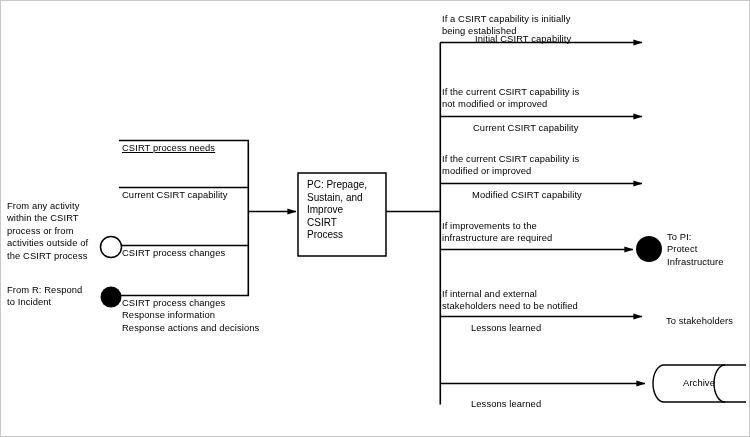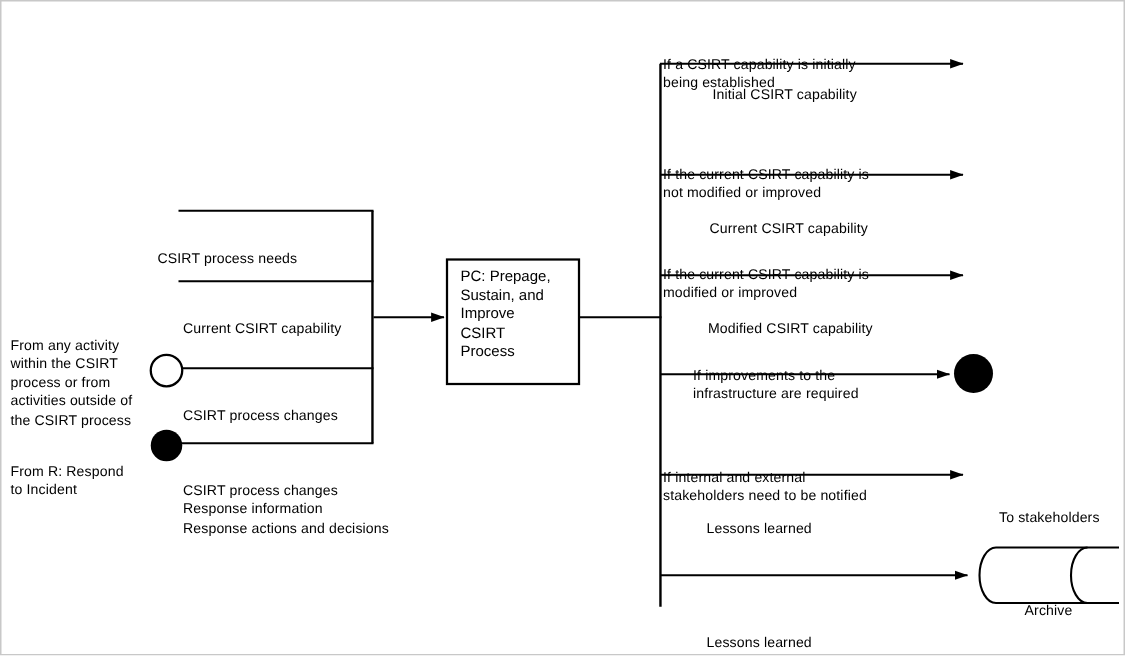--- a/index.html
+++ b/index.html
@@ -28,21 +28,20 @@
     width: 750px;
     height: 437px;
   }
   .lbl {
     position: absolute;
     font-size: 9.4px;
     line-height: 12.4px;
     color: #000000;
     white-space: pre-line;
     letter-spacing: 0.01em;
-    margin-top: 24px;
   }
   .process-box-text {
     position: absolute;
     font-size: 10px;
     line-height: 12.6px;
     white-space: pre-line;
   }
 </style>
 </head>
 <body>
@@ -95,21 +94,21 @@
 
   <div class="lbl" style="left:6px; top:199px; width:112px;">From any activity
 within the CSIRT
 process or from
 activities outside of
 the CSIRT process</div>
 
   <div class="lbl" style="left:6px; top:283px; width:115px;">From R: Respond
 to Incident</div>
 
-  <div class="lbl" style="left:104px; top:141px; width:130px;">CSIRT process needs</div>
+  <div class="lbl" style="left:121px; top:141px; width:130px;text-decoration:underline;">CSIRT process needs</div>
 
   <div class="lbl" style="left:121px; top:188px; width:140px;">Current CSIRT capability</div>
 
   <div class="lbl" style="left:121px; top:246px; width:140px;">CSIRT process changes</div>
 
   <div class="lbl" style="left:121px; top:296px; width:170px;">CSIRT process changes
 Response information
 Response actions and decisions</div>
 
   <div class="process-box-text" style="left:306px; top:178px; width:76px;">PC: Prepage,
@@ -123,22 +122,25 @@
   <div class="lbl" style="left:474px; top:32px; width:180px;">Initial CSIRT capability</div>
 
   <div class="lbl" style="left:441px; top:85px; width:180px;">If the current CSIRT capability is
 not modified or improved</div>
   <div class="lbl" style="left:472px; top:121px; width:180px;">Current CSIRT capability</div>
 
   <div class="lbl" style="left:441px; top:152px; width:180px;">If the current CSIRT capability is
 modified or improved</div>
   <div class="lbl" style="left:471px; top:188px; width:180px;">Modified CSIRT capability</div>
 
-  <div class="lbl" style="left:441px; top:219px; width:175px;padding-left:20px;">If improvements to the
+  <div class="lbl" style="left:441px; top:219px; width:175px;">If improvements to the
 infrastructure are required</div>
+  <div class="lbl" style="left:666px; top:230px; width:84px;">To PI:
+Protect
+Infrastructure</div>
 
   <div class="lbl" style="left:441px; top:287px; width:180px;">If internal and external
 stakeholders need to be notified</div>
   <div class="lbl" style="left:470px; top:321px; width:150px;">Lessons learned</div>
   <div class="lbl" style="left:665px; top:314px; width:90px;">To stakeholders</div>
 
   <div class="lbl" style="left:470px; top:397px; width:150px;">Lessons learned</div>
   <div class="lbl" style="left:668px; top:376px; width:60px; text-align:center;">Archive</div>
 
 </div>

